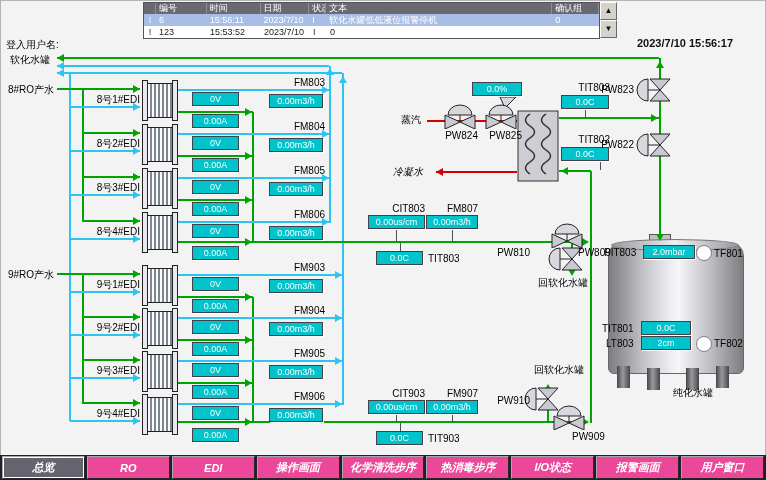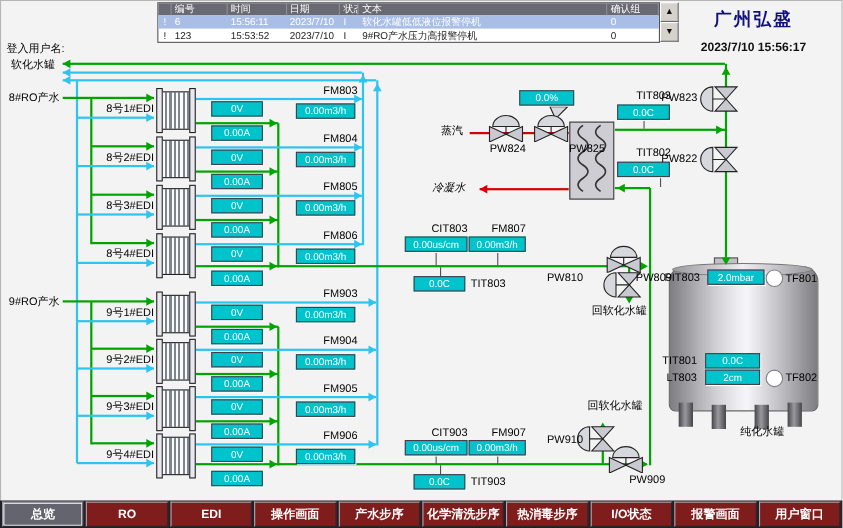--- a/index.html
+++ b/index.html
@@ -24,22 +24,22 @@
   .tf{position:absolute;width:16px;height:16px;border-radius:50%;background:#fff;border:1px solid #808086;z-index:6;box-sizing:border-box;}
   .alarm{position:absolute;left:143px;top:2px;width:457px;height:37px;background:#fff;border:1px solid #555;box-sizing:border-box;z-index:8;}
   .ahead{display:flex;height:11px;background:#696973;}
   .hcell{box-sizing:border-box;padding-left:3px;font-size:9px;color:#fff;line-height:11px;overflow:hidden;white-space:nowrap;border-right:1px solid #8e8e98;}
   .arow{display:flex;height:12px;line-height:12px;font-size:9px;color:#222;}
   .arow.sel{background:#A9BEE6;color:#fff;}
   .rcell{box-sizing:border-box;padding-left:3px;overflow:hidden;white-space:nowrap;}
   .sbtn{position:absolute;width:17px;height:18px;background:#d5d2cc;border:1px solid;border-color:#fff #6a6a6a #6a6a6a #fff;font-size:8px;text-align:center;line-height:16px;color:#111;z-index:8;box-sizing:border-box;cursor:default;}
   .company{position:absolute;left:612px;top:8px;width:146px;text-align:center;font-size:16px;font-weight:bold;color:#10107E;letter-spacing:2px;z-index:7;}
   .datetime{position:absolute;left:612px;top:37px;width:146px;text-align:center;font-size:11px;font-weight:bold;color:#101010;z-index:7;}
-  .navbar{position:absolute;left:0;top:455px;width:766px;height:25px;background:#202026;display:flex;gap:2px;padding:1px 2px;box-sizing:border-box;z-index:9;}
-  .navbtn{flex:1;background:#7f1d1d;border:1px solid;border-color:#a8a8b2 #26262c #26262c #a8a8b2;color:#fff;font-weight:bold;font-size:11px;display:flex;align-items:center;justify-content:center;cursor:default;white-space:nowrap;overflow:hidden;}
+  .navbar{position:absolute;left:0;top:455px;width:766px;height:25px;background:#202026;display:flex;gap:2px;padding:1px 2px;box-sizing:border-box;z-index:9;font-style:italic;}
+  .navbtn{flex:1;background:#ec4899;border:1px solid;border-color:#a8a8b2 #26262c #26262c #a8a8b2;color:#fff;font-weight:bold;font-size:11px;display:flex;align-items:center;justify-content:center;cursor:default;white-space:nowrap;overflow:hidden;}
   .navbtn.sel{box-shadow:inset 0 0 0 1px #fff;background:#64646e;}
 </style>
 </head>
 <body>
 
 <div class="stage" id="stage">
 
   <div class="alarm" id="alarmTable">
       <div class="ahead">
         <div class="hcell" style="width: 12px;"></div>
@@ -58,40 +58,38 @@
         <div class="rcell" style="width: 17px;">I</div>
         <div class="rcell" style="width: 227px;">软化水罐低低液位报警停机</div>
         <div class="rcell" style="width: 47px;">0</div>
       </div>
       <div class="arow">
         <div class="rcell" style="width: 12px; text-align: center; padding-left: 0px;">!</div>
         <div class="rcell" style="width: 51px;">123</div>
         <div class="rcell" style="width: 54px;">15:53:52</div>
         <div class="rcell" style="width: 49px;">2023/7/10</div>
         <div class="rcell" style="width: 17px;">I</div>
-        <div class="rcell" style="width: 227px;">9#RO产水压力高报警停机</div>
         <div class="rcell" style="width: 47px;">0</div>
       </div>
     </div>
   <div class="sbtn" style="left:600px;top:2px;">
     <span>▲</span>
   </div>
   <div class="sbtn" style="left:600px;top:20px;">
     <span>▼</span>
   </div>
 
-  <div class="company">广州弘盛</div>
   <div class="datetime">2023/7/10 15:56:17</div>
 
   <div class="lbl" style="left:6px;top:39px;font-size:10px;">登入用户名:</div>
   <div class="lbl" style="left:10px;top:54px;">软化水罐</div>
 
   <div class="lbl" style="left:401px;top:114px;font-size:10px;">蒸汽</div>
   <div class="lbl c" style="left:438px;top:130px;width:40px;">PW824</div>
-  <div class="lbl c" style="left:482px;top:130px;width:40px;margin-left:28px;">PW825</div>
+  <div class="lbl c" style="left:482px;top:130px;width:40px;">PW825</div>
   <div class="disp" style="left:472px;top:82px;width:50px;">0.0%</div>
   <div class="lbl" style="left:393px;top:166px;font-size:10px;font-style:italic;">冷凝水</div>
 
   <div class="comp" style="left:517px;top:110px;">
     <svg width="42" height="72" viewBox="0 0 42 72">
       <rect x="1" y="1" width="40" height="70" fill="#cdcdd3" stroke="#333"></rect>
       <path d="M13 4 q-9 6 0 12 q9 6 0 12 q-9 6 0 12 q9 6 0 12 q-9 6 0 12" fill="none" stroke="#333" stroke-width="1.5"></path>
       <path d="M29 4 q-9 6 0 12 q9 6 0 12 q-9 6 0 12 q9 6 0 12 q-9 6 0 12" fill="none" stroke="#333" stroke-width="1.5"></path>
     </svg>
   </div>
@@ -120,21 +118,20 @@
   <div class="lbl" style="left:606px;top:338px;">LT803</div>
   <div class="disp" style="left:641px;top:336px;width:50px;">2cm</div>
   <div class="tf" style="left:696px;top:336px;"></div>
   <div class="lbl" style="left:714px;top:338px;">TF802</div>
 
   <div class="navbar" id="navbar">
       <div class="navbtn sel">总览</div>
       <div class="navbtn">RO</div>
       <div class="navbtn">EDI</div>
       <div class="navbtn">操作画面</div>
-      <div class="navbtn">产水步序</div>
       <div class="navbtn">化学清洗步序</div>
       <div class="navbtn">热消毒步序</div>
       <div class="navbtn">I/O状态</div>
       <div class="navbtn">报警画面</div>
       <div class="navbtn">用户窗口</div>
     </div>
 <div class="pipe" style="left: 57px; top: 57px; width: 602px; height: 2px; background: rgb(0, 164, 0);"></div>
     <div class="pipe" style="left: 57px; top: 65px; width: 272px; height: 2px; background: rgb(46, 196, 240);"></div>
     <div class="pipe" style="left: 57px; top: 72px; width: 285px; height: 2px; background: rgb(46, 196, 240);"></div>
     <div class="pipe" style="left: 659px; top: 58px; width: 2px; height: 176px; background: rgb(0, 164, 0);"></div>

